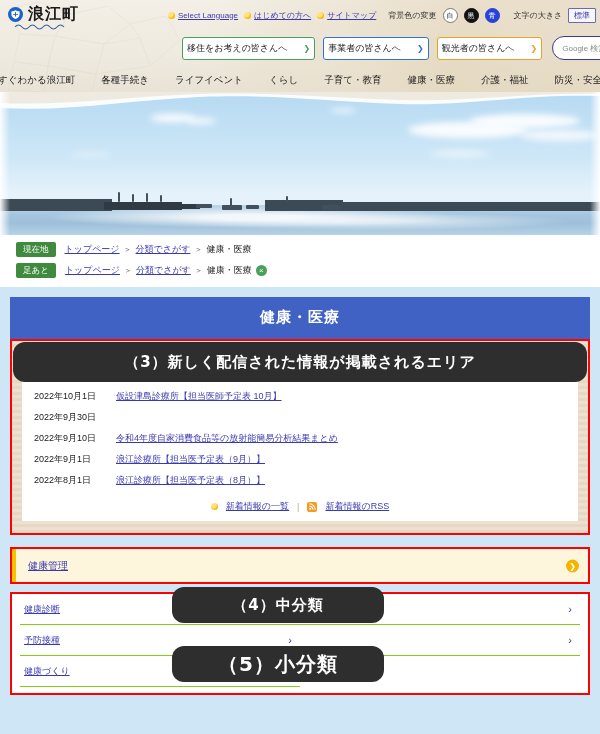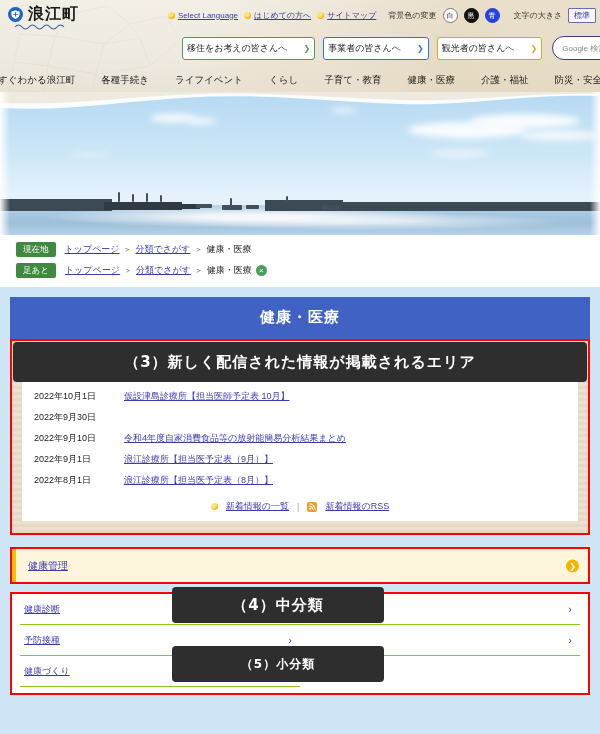--- a/index.html
+++ b/index.html
@@ -105,21 +105,21 @@
   .title-bar{background:#3f62c4;color:#fff;text-align:center;font-weight:bold;
     font-size:15px;padding:11px 0 12px;letter-spacing:1px;}
 
   .newsbox{position:relative;border:2px solid #ff0000;background:
      repeating-linear-gradient(180deg,#ece0cf 0 3px,#e6d8c4 3px 6px),
      linear-gradient(180deg,#efe5d6,#e5d7c3);
     padding:10px 10px 12px;margin-top:0;}
   .news-head{display:flex;align-items:center;gap:6px;padding:2px 0 9px 6px;}
   .news-head .ttl{font-size:11px;font-weight:bold;color:#1a1a1a;}
   .news-list{background:#fff;padding:9px 12px 6px;}
-  .news-row{display:flex;gap:12px;align-items:baseline;padding:4px 0;font-size:9px;}
+  .news-row{display:flex;gap:4px;align-items:baseline;padding:4px 0;font-size:9px;}
   .news-date{color:#1a1a1a;white-space:nowrap;min-width:78px;font-size:9px;}
   .news-link{color:#3a3ab0;text-decoration:underline;font-size:9px;}
   .news-foot{display:flex;align-items:center;justify-content:center;gap:8px;
     padding:9px 0 2px;font-size:9px;}
   .news-foot a{color:#3a3ab0;text-decoration:underline;}
   .rss{width:10px;height:10px;background:#f59a22;border-radius:2px;display:inline-flex;
     align-items:center;justify-content:center;color:#fff;font-size:7px;}
   .divider-v{color:#aaa;}
 
   
@@ -135,27 +135,27 @@
   .subcat{position:relative;border:2px solid #ff0000;background:#fff;margin-top:8px;
     padding:0 8px 6px;}
   .subgrid{display:grid;grid-template-columns:1fr 1fr;column-gap:0;}
   .subcell{display:flex;align-items:center;justify-content:space-between;
     height:30px;border-bottom:1px solid #84cc16;padding:0 8px 0 4px;}
   .subcell.empty{border-bottom:1px solid #fff;}
   .subcell a{color:#3a3ab0;text-decoration:underline;font-size:9px;}
   .subcell .chev{color:#3a3ab0;font-size:11px;}
 
   
-  .bubble{position:absolute;background:#2e2e2e;color:#fff;border-radius:4px;
+  .bubble{position:absolute;background:#2e2e2e;color:#fff;border-radius:12px;
     display:flex;align-items:center;justify-content:center;
     font-weight:bold;letter-spacing:1px;z-index:40;
     font-family:"DejaVu Sans","Liberation Sans",sans-serif;}
   #bubble3{left:13px;top:342px;width:574px;height:40px;font-size:15px;}
   #bubble4{left:172px;top:587px;width:212px;height:36px;font-size:15px;}
-  #bubble5{left:172px;top:646px;width:212px;height:36px;font-size:12px;}
+  #bubble5{left:172px;top:646px;width:212px;height:36px;font-size:20px;}
 </style>
 </head>
 <body>
 
 <div class="page">
 
   <div class="header">
     <div class="hdr-bgleaf"></div>
     <svg class="hdr-leafpat" viewBox="0 0 300 92">
       <g stroke="#d9d2c2" stroke-width="1" fill="none" opacity="0.8">

